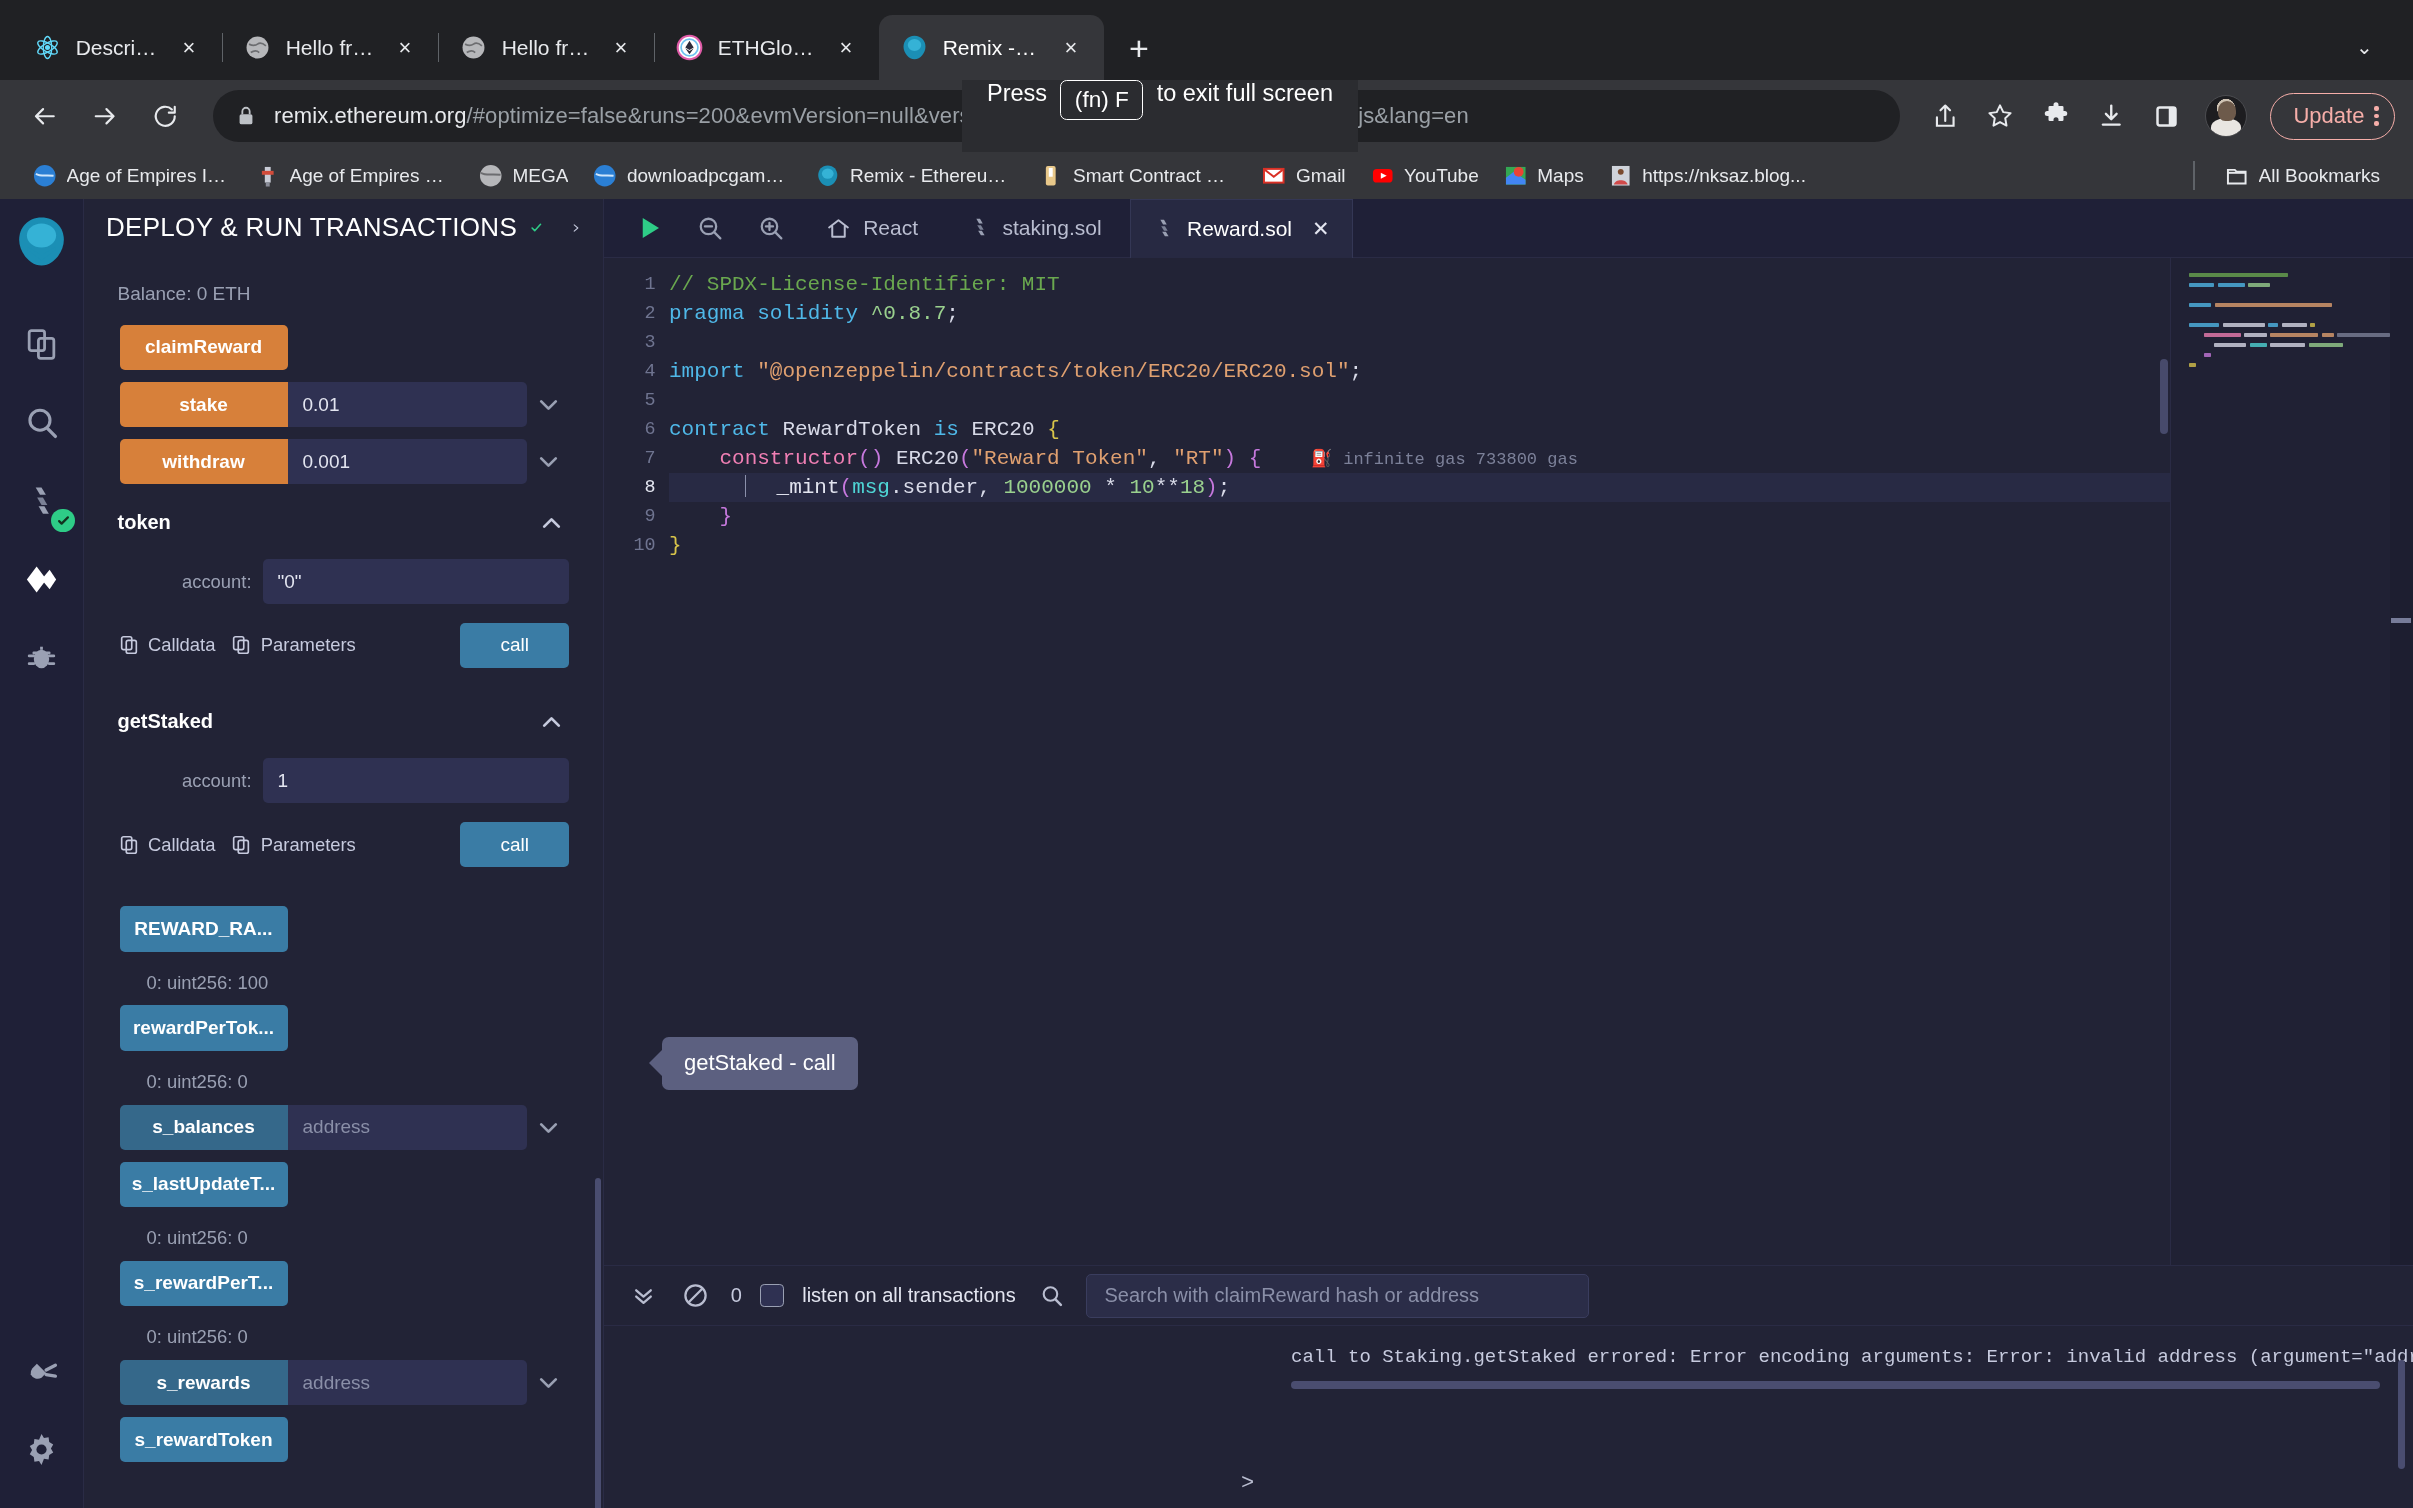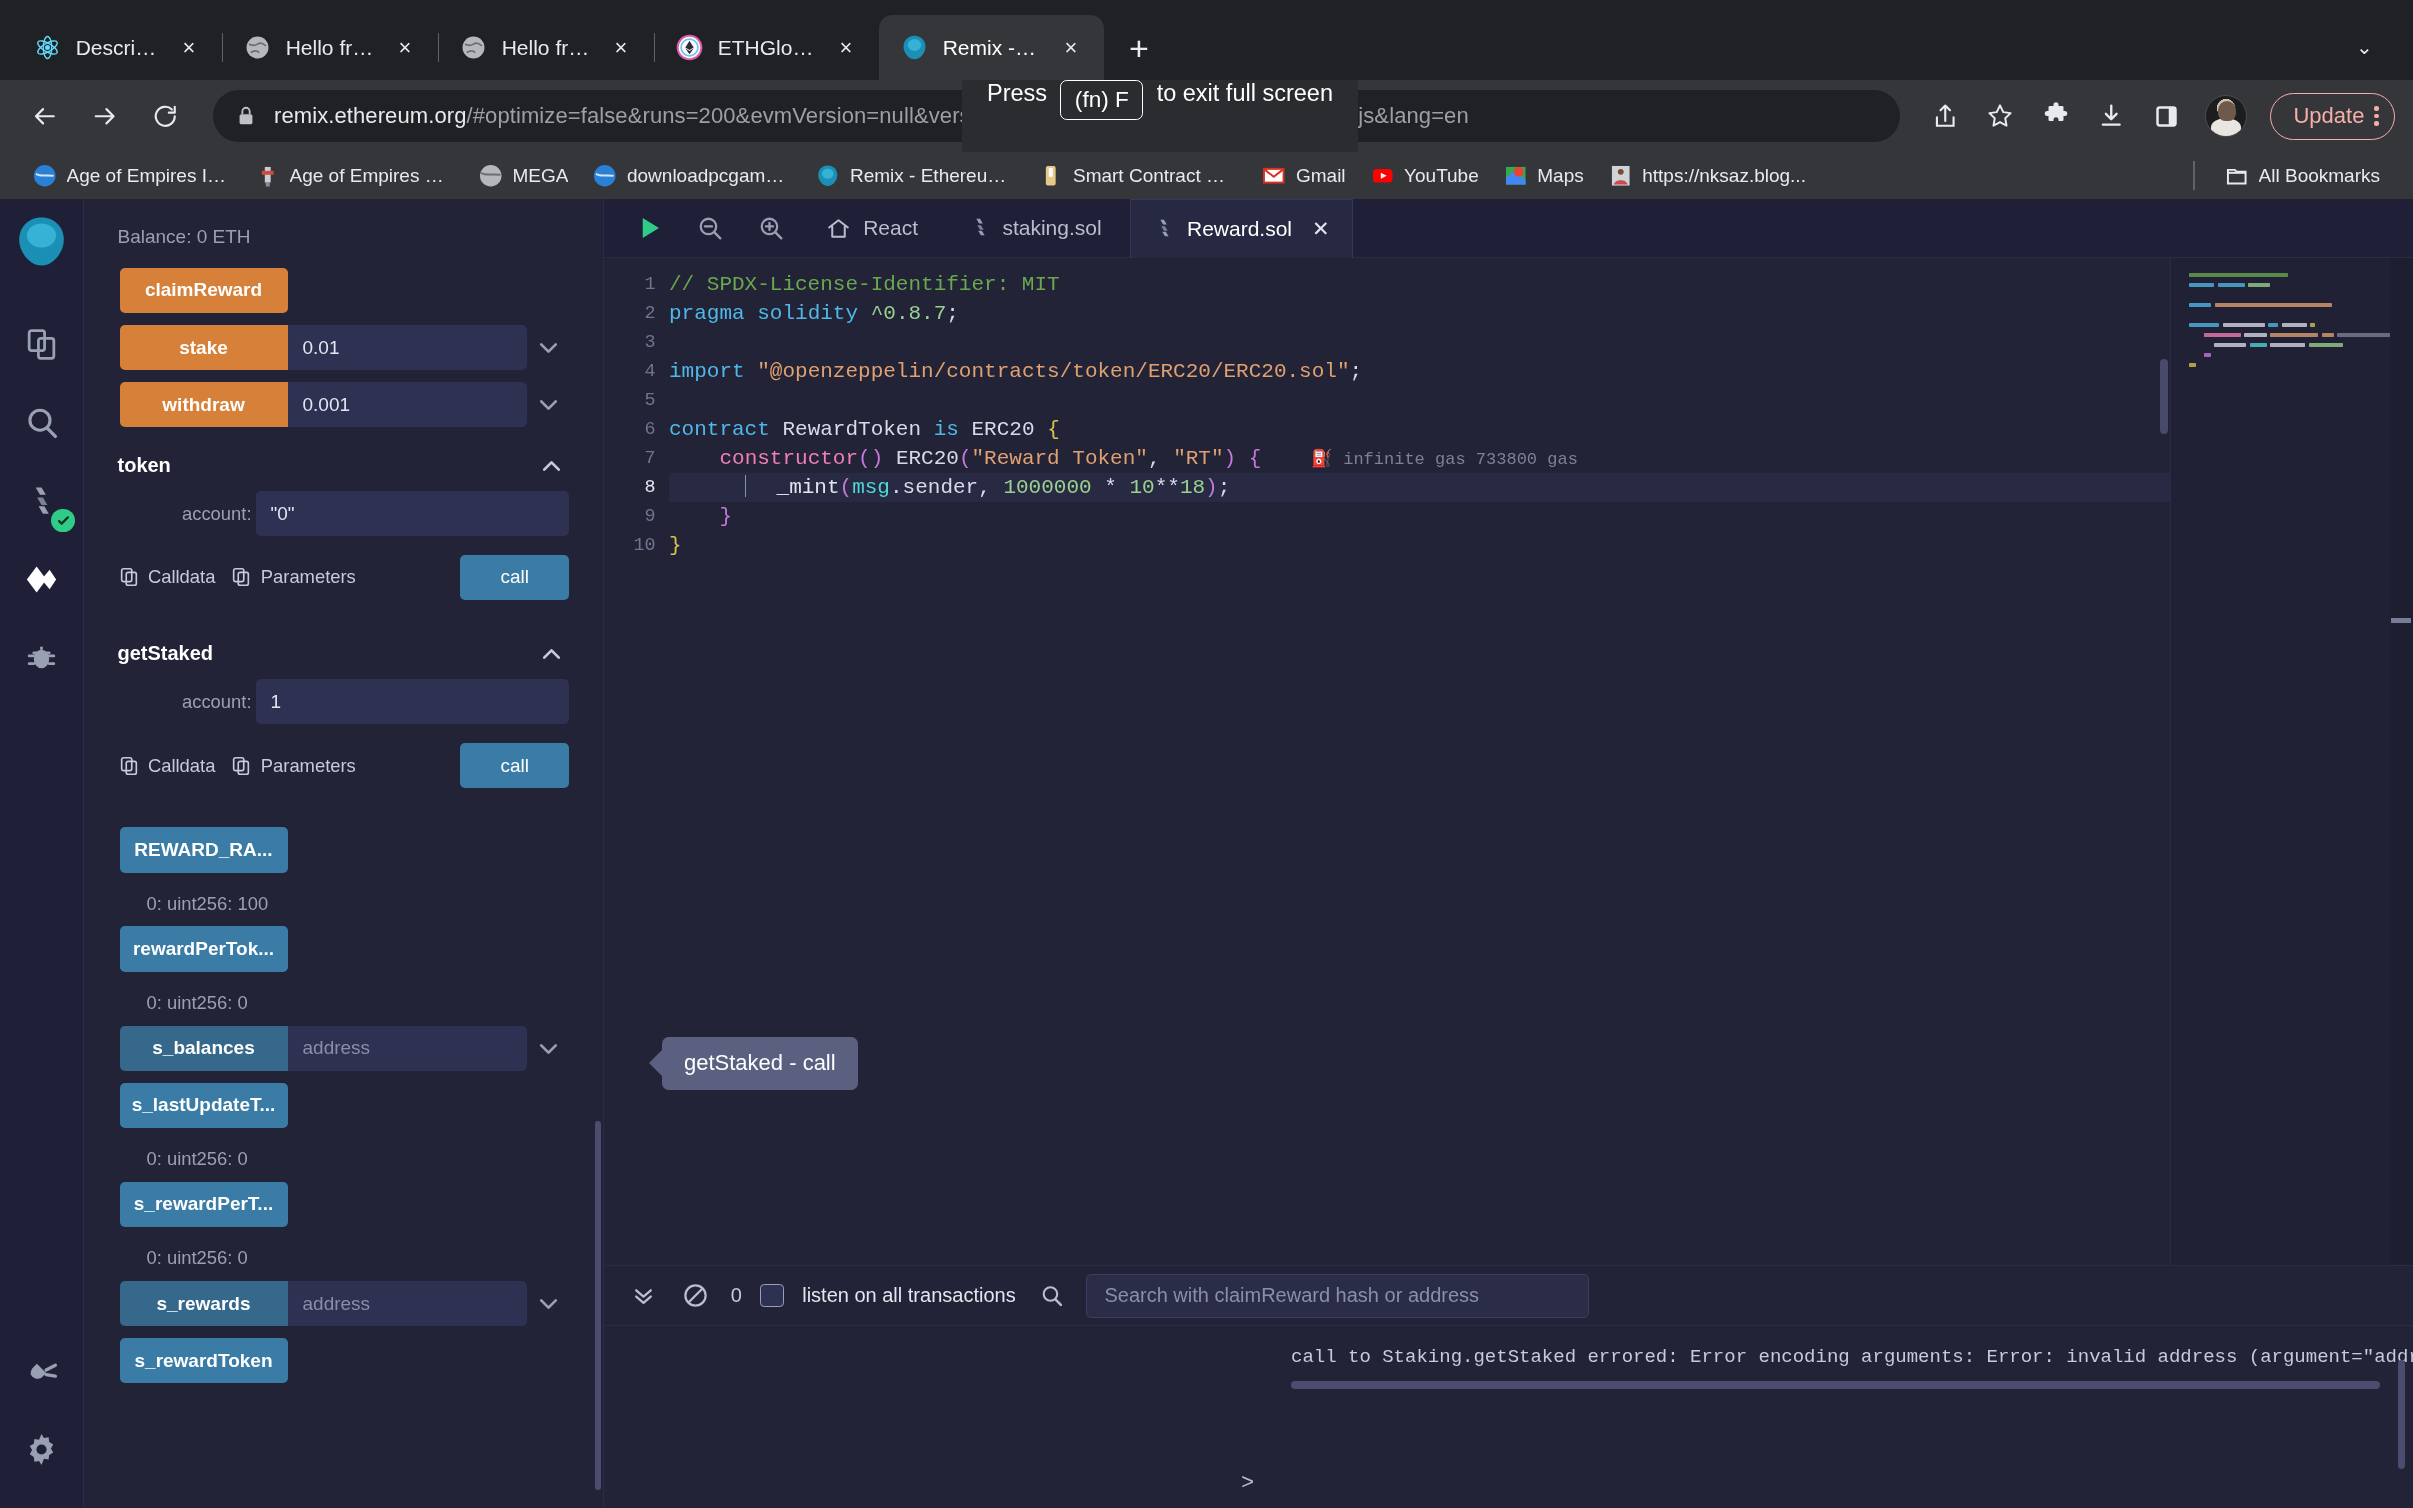--- a/index.html
+++ b/index.html
@@ -189,21 +189,21 @@
   .result-line { font-size: 18.4px; color: #9aa0b3; padding: 8.4px 0 11.7px 39px; }
 
   .fn-block { position: relative; padding: 15px 0 5px 0; }
   .fn-block-head {
     display: flex; align-items: flex-start; justify-content: space-between;
     padding: 0 5px 0 10px;
   }
   .fn-name { font-size: 20px; color: #fff; font-weight: bold; }
   .collapse-caret { color: #c6cade; }
   .param-row {
-    display: flex; align-items: center; gap: 4px; margin: 9px 0 0 0;
+    display: flex; align-items: center; gap: 11px; margin: 20px 0 0 0;
     padding-left: 10px;
   }
   .param-label { font-size: 18.4px; color: #9aa0b3; width: 134px; text-align: right; }
   .param-input {
     flex: 1; background: #2f3152; color: #e3e5f0; font-size: 19px;
     padding: 11.7px 15px; border-radius: 5px; display:flex; align-items:center;
   }
   .actions-row {
     display: flex; align-items: center; gap: 15px; margin-top: 18.4px;
     padding-left: 10px;
@@ -611,20 +611,30 @@
       </div>
       <div class="rail-btn" style="margin-bottom:28.5px">
         <svg width="37" height="37" viewBox="0 0 24 24">
           <path d="M12 2l1.6 2.6 3-.5.4 3 2.6 1.6-1.5 2.6 1.5 2.6-2.6 1.6-.4 3-3-.5L12 22l-1.6-2.6-3 .5-.4-3L4.4 15l1.5-2.6L4.4 9.8 7 8.2l.4-3 3 .5z" fill="currentColor"></path>
           <circle cx="12" cy="12" r="3.3" fill="#1f2037"></circle>
         </svg>
       </div>
     </div>
 
     <div class="side-panel">
+      <div class="sp-header">
+        <div class="sp-title">DEPLOY &amp; RUN TRANSACTIONS</div>
+        <svg width="25" height="25" viewBox="0 0 24 24">
+          <path d="M4 13l5 5 11-12" fill="none" stroke="#2ecc87" stroke-width="3" stroke-linecap="round" stroke-linejoin="round"></path>
+        </svg>
+        <div style="flex:1"></div>
+        <svg width="22" height="22" viewBox="0 0 24 24">
+          <path d="M9 5l8 7-8 7" fill="none" stroke="#c6cade" stroke-width="2.2" stroke-linecap="round" stroke-linejoin="round"></path>
+        </svg>
+      </div>
 
       <div class="sp-body">
         <div class="sp-inner">
 
           <div class="balance">Balance: 0 ETH</div>
 
           <div class="fn-row">
             <div class="btn-orange">claimReward</div>
           </div>
           <div class="fn-row">

